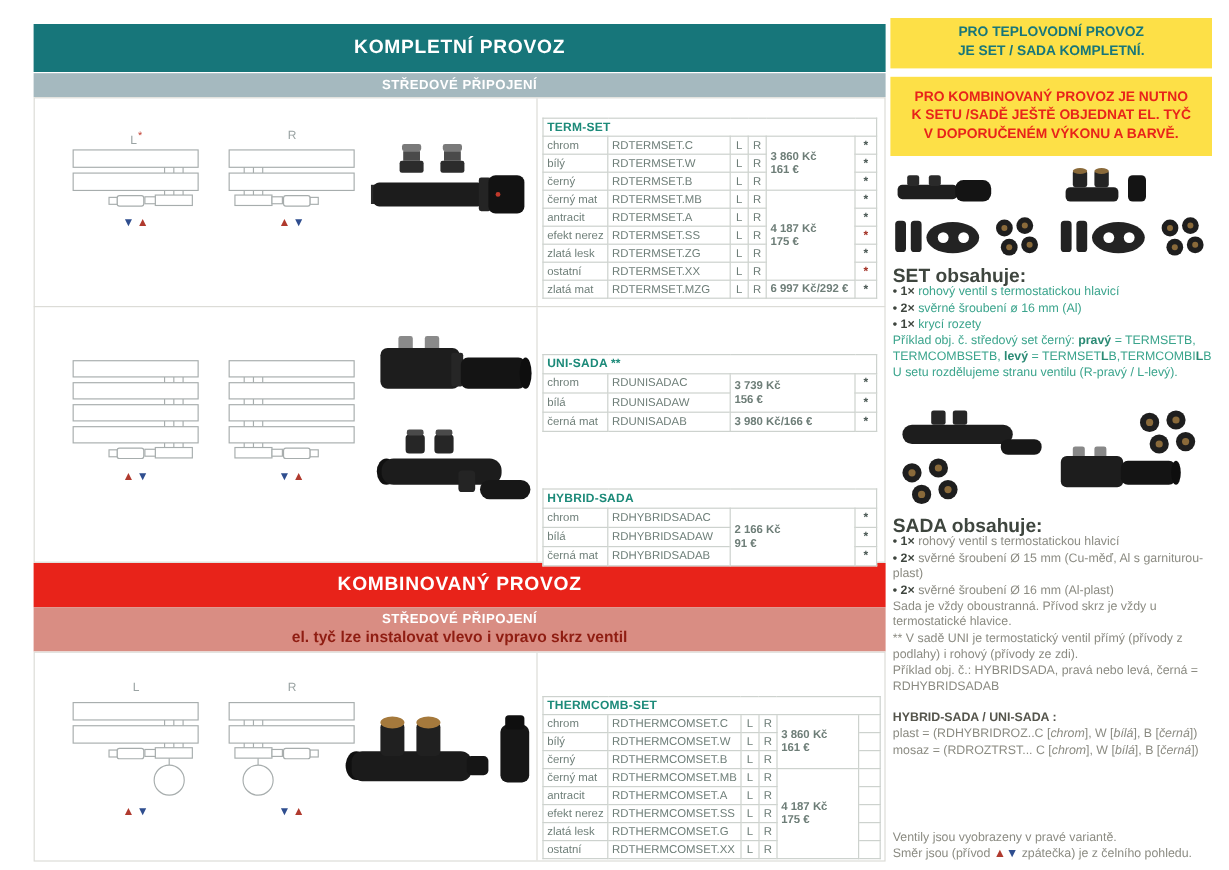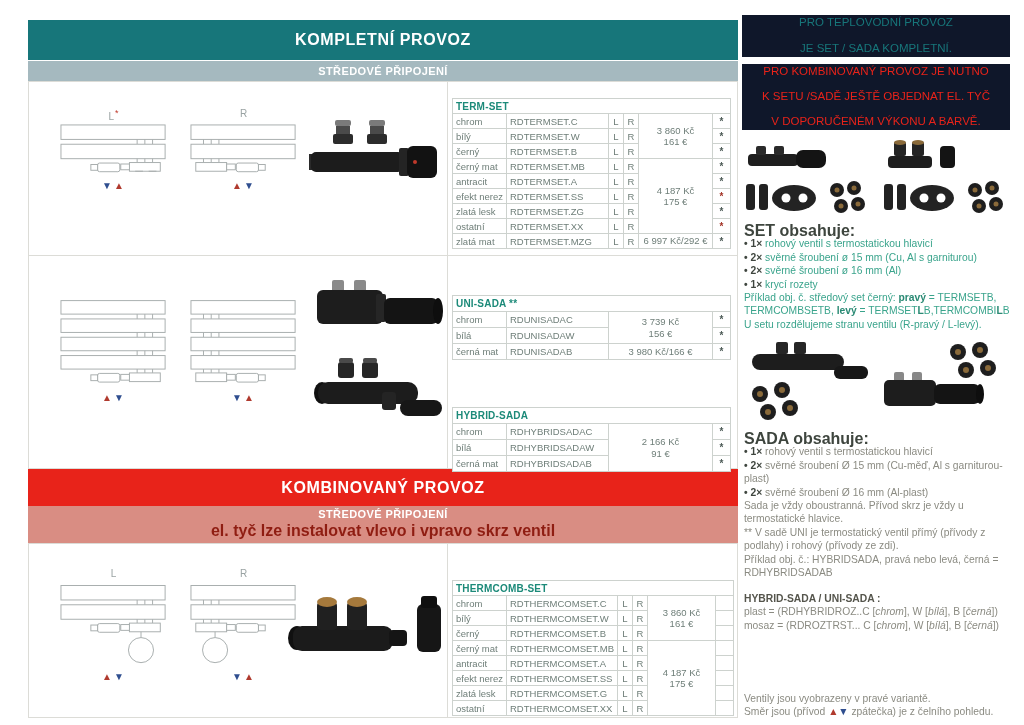--- a/index.html
+++ b/index.html
@@ -7,21 +7,21 @@
   .page { position:relative; width:1024px; height:725px; background:#fff; overflow:hidden; }
 
   
   .left-block { position:absolute; left:28px; top:20px; width:710px; }
   .bar { width:100%; display:flex; align-items:center; justify-content:center; box-sizing:border-box; }
   .bar.teal { height:40px; background:#17767a; color:#fff; font-weight:bold; font-size:16px; letter-spacing:.6px; }
   .bar.subteal { height:20px; background:#a5b9bf; color:#fff; font-weight:bold; font-size:11px; letter-spacing:.4px; margin-top:1px; }
   .bar.red { height:37px; background:#e8231a; color:#fff; font-weight:bold; font-size:16px; letter-spacing:.6px; }
   .bar.subred { height:37px; background:#d98d83; flex-direction:column; justify-content:center; line-height:1.3; }
   .subred .t1 { color:#fff; font-weight:bold; font-size:11px; letter-spacing:.4px; }
-  .subred .t2 { color:#8f1d12; font-weight:bold; font-size:16px; }
+  .subred .t2 { color:#8f1d12; font-weight:bold; font-size:13px; }
 
   .section { position:relative; border:1px solid #dcdcd7; box-sizing:border-box; background:#fff; }
   #sec1 { height:175px; }
   #sec2 { height:214px; margin-top:-1px; }
   #sec3 { height:175px; }
   .diagram-area { position:absolute; left:0; top:0; width:419px; height:100%; border-right:1px solid #dcdcd7; box-sizing:border-box; }
   .table-area { position:absolute; left:419px; top:0; right:0; height:100%; }
 
   
   .diag { position:absolute; width:110px; display:flex; flex-direction:column; align-items:center; }
@@ -33,33 +33,33 @@
   .tri-up { color:#b03a2e; } .tri-dn { color:#2f4e8f; }
 
   .photo { position:absolute; }
 
   
   .ptable { position:absolute; left:4px; border-collapse:collapse; background:#fff; table-layout:fixed; }
   .ptable td { border:1px solid #cdd2ce; font-size:9.5px; padding:0 3px; height:15px; color:#6e7e78; white-space:nowrap; overflow:hidden; box-sizing:border-box; }
   .ptable tr.t-title td { border:1px solid #cdd2ce; font-weight:bold; color:#1c8a79; font-size:10px; letter-spacing:.2px; }
   .c-code { color:#35a18c; }
   .c-lr { color:#7fbfae; text-align:center; padding:0 1px !important; }
-  .c-price { text-align:center; font-weight:normal; color:#5a685f; line-height:1.2; }
+  .c-price { text-align:left; font-weight:bold; color:#5a685f; line-height:1.2; }
   .c-star { text-align:center; padding:0 1px !important; }
   .star { color:#4c5a56; font-size:10px; font-weight:bold; }
   .star.warn { color:#a33327; }
   #term-table { top:16px; }
   #uni-table { top:39px; }
   #hybrid-table { top:151px; }
   #thermcomb-table { top:36px; }
   #uni-table td, #hybrid-table td { height:16px; }
 
   
   .right-panel { position:absolute; left:742px; top:0; width:270px; height:725px; }
-  .ybox { position:absolute; left:0; width:268px; background:#0f172a; display:flex; flex-direction:column; align-items:center; justify-content:space-between; text-align:center; font-weight:normal; }
+  .ybox { position:absolute; left:0; width:268px; background:#fde047; display:flex; flex-direction:column; align-items:center; justify-content:center; text-align:center; font-weight:bold; }
   #ybox1 { top:15px; height:42px; color:#17767a; font-size:11.5px; line-height:1.35; }
   #ybox2 { top:64px; height:66px; color:#e8231a; font-size:11.5px; line-height:1.35; }
   .photo-row { position:absolute; left:0; width:268px; display:flex; justify-content:space-between; }
   #photos1 { top:138px; }
   #photos2 { top:338px; }
   .rp-text { position:absolute; left:2px; width:266px; font-size:10.3px; line-height:13.4px; }
   .rp-h { font-weight:bold; color:#3e453e; font-size:16px; }
   #set-contains { top:224px; color:#3aa48c; }
   #set-contains .qty, #sada-contains .qty { font-weight:bold; color:#3e453e; }
   #set-contains .b-teal { font-weight:bold; color:#2a8a74; }
@@ -557,21 +557,20 @@
         <circle cx="99" cy="68" r="7" fill="#1e1e1e"></circle>
           <circle cx="99" cy="68" r="2.5" fill="#8a6a3a"></circle>
         <circle cx="116" cy="66" r="7" fill="#1e1e1e"></circle>
           <circle cx="116" cy="66" r="2.5" fill="#8a6a3a"></circle>
       </svg>
     </div>
 
     <div class="rp-text" id="set-contains">
       <div class="rp-h">SET obsahuje:</div>
       <div><span class="qty">•</span> <span class="qty">1×</span> <span>rohový ventil s termostatickou hlavicí</span></div>
-      <div><span class="qty">•</span> <span class="qty">2×</span> <span>svěrné šroubení ø 15 mm (Cu, Al s garniturou)</span></div>
       <div><span class="qty">•</span> <span class="qty">2×</span> <span>svěrné šroubení ø 16 mm (Al)</span></div>
       <div><span class="qty">•</span> <span class="qty">1×</span> <span>krycí rozety</span></div>
       <div><span>Příklad obj. č. středový set černý: </span><span class="b-teal">pravý</span><span> = TERMSETB, TERMCOMBSETB, </span><span class="b-teal">levý</span><span> = TERMSET</span><span class="b-teal">L</span><span>B,TERMCOMBI</span><span class="b-teal">L</span><span>B</span></div>
       <div><span>U setu rozdělujeme stranu ventilu (R-pravý / L-levý).</span></div>
     </div>
 
     <div class="photo-row" id="photos2">
       <svg width="132" height="92" viewBox="0 0 132 92">
         <rect x="34" y="4" width="12" height="12" rx="2" fill="#262626"></rect>
         <rect x="52" y="4" width="12" height="12" rx="2" fill="#262626"></rect>

